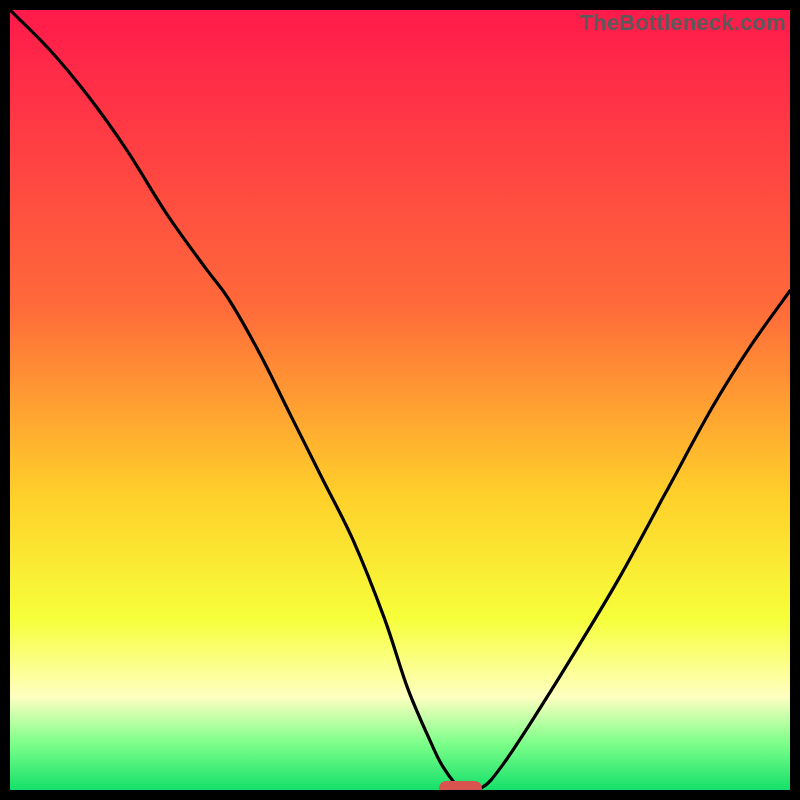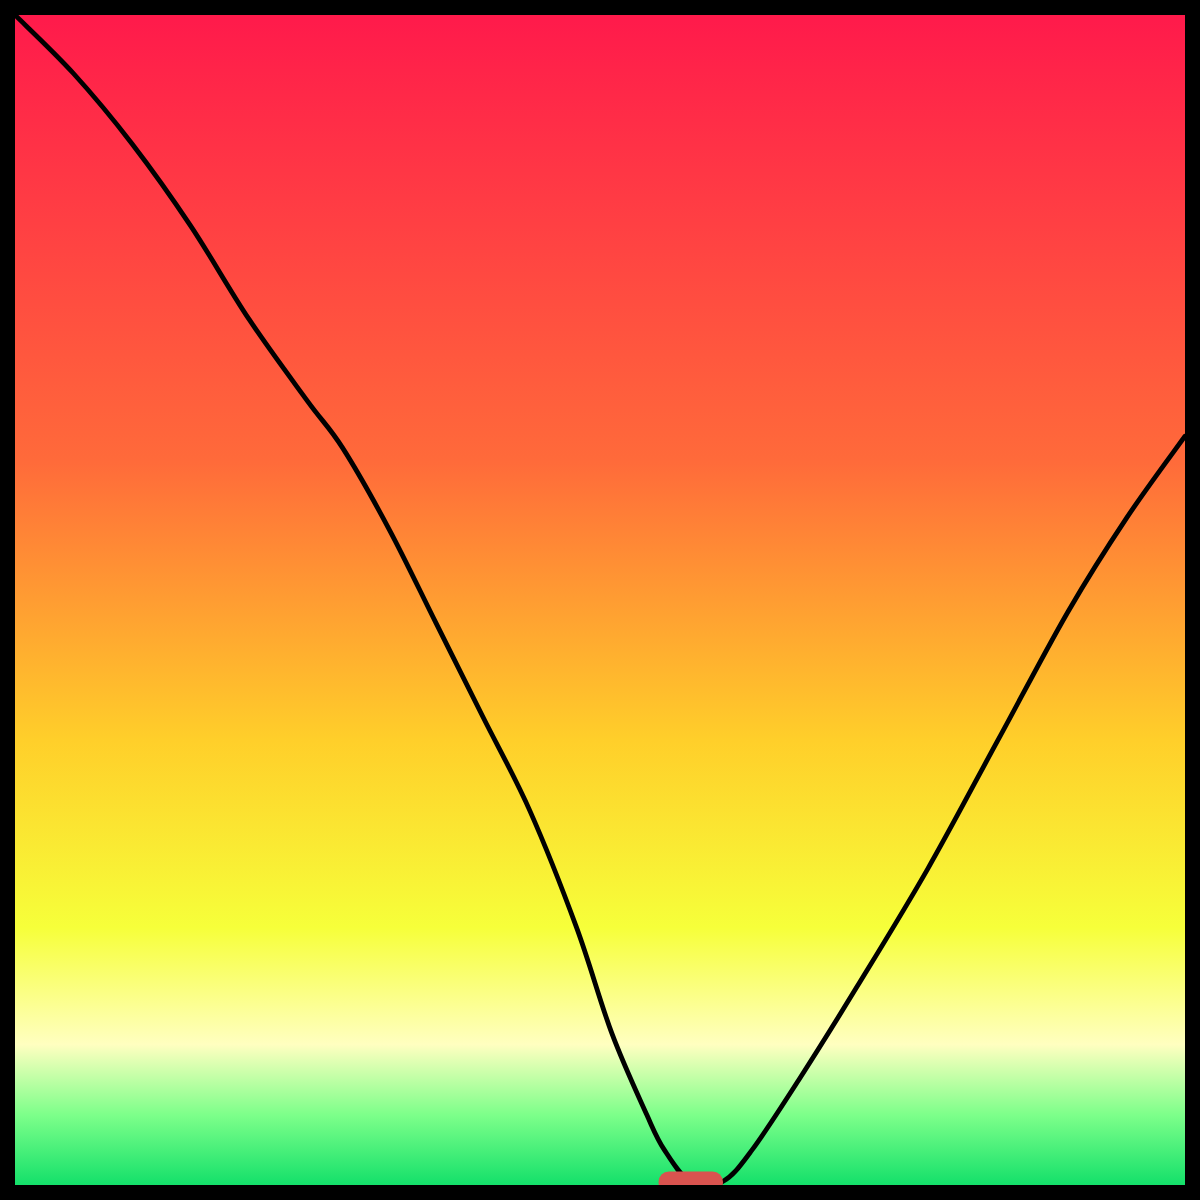--- a/index.html
+++ b/index.html
@@ -60,13 +60,14 @@
 <body>
 
 <div class="frame">
   <div class="plot">
     <div class="gradient" style="background: linear-gradient(rgb(255, 26, 75) 0%, rgb(255, 106, 58) 38%, rgb(255, 207, 42) 62%, rgb(246, 255, 58) 78%, rgb(255, 255, 192) 88%, rgb(125, 255, 138) 94%, rgb(20, 224, 106) 100%);"></div>
     <svg class="curve" viewBox="0 0 780 780" preserveAspectRatio="none">
       <path id="curve-path" d="M 0.00 0.00 C 6.50 6.50 26.00 24.70 39.00 39.00 C 52.00 53.30 65.00 68.90 78.00 85.80 C 91.00 102.70 104.00 120.90 117.00 140.40 C 130.00 159.90 143.00 183.30 156.00 202.80 C 169.00 222.30 184.60 243.10 195.00 257.40 C 205.40 271.70 209.30 274.30 218.40 288.60 C 227.50 302.90 239.20 323.70 249.60 343.20 C 260.00 362.70 270.40 384.80 280.80 405.60 C 291.20 426.40 301.60 447.20 312.00 468.00 C 322.40 488.80 332.80 507.00 343.20 530.40 C 353.60 553.80 365.30 583.70 374.40 608.40 C 383.50 633.10 390.00 657.80 397.80 678.60 C 405.60 699.40 415.35 720.20 421.20 733.20 C 427.05 746.20 427.96 749.06 432.90 756.60 C 437.84 764.14 444.34 774.93 450.84 778.44 C 457.34 781.95 465.14 781.30 471.90 777.66 C 478.66 774.02 482.95 767.91 491.40 756.60 C 499.85 745.29 510.90 728.00 522.60 709.80 C 534.30 691.60 547.30 670.80 561.60 647.40 C 575.90 624.00 592.80 596.70 608.40 569.40 C 624.00 542.10 639.60 512.20 655.20 483.60 C 670.80 455.00 687.70 422.50 702.00 397.80 C 716.30 373.10 728.00 354.90 741.00 335.40 C 754.00 315.90 773.50 289.90 780.00 280.80 " fill="none" stroke-width="3.2" stroke-linejoin="round" stroke-linecap="round" stroke="#000000"></path>
     </svg>
     <div class="marker" id="marker" style="left: 429.39px; top: 771.42px; width: 42.9px; height: 14.04px; background: rgb(217, 83, 79);"></div>
   </div>
+  <div class="watermark">TheBottleneck.com</div>
 </div>
 
 </body></html>

